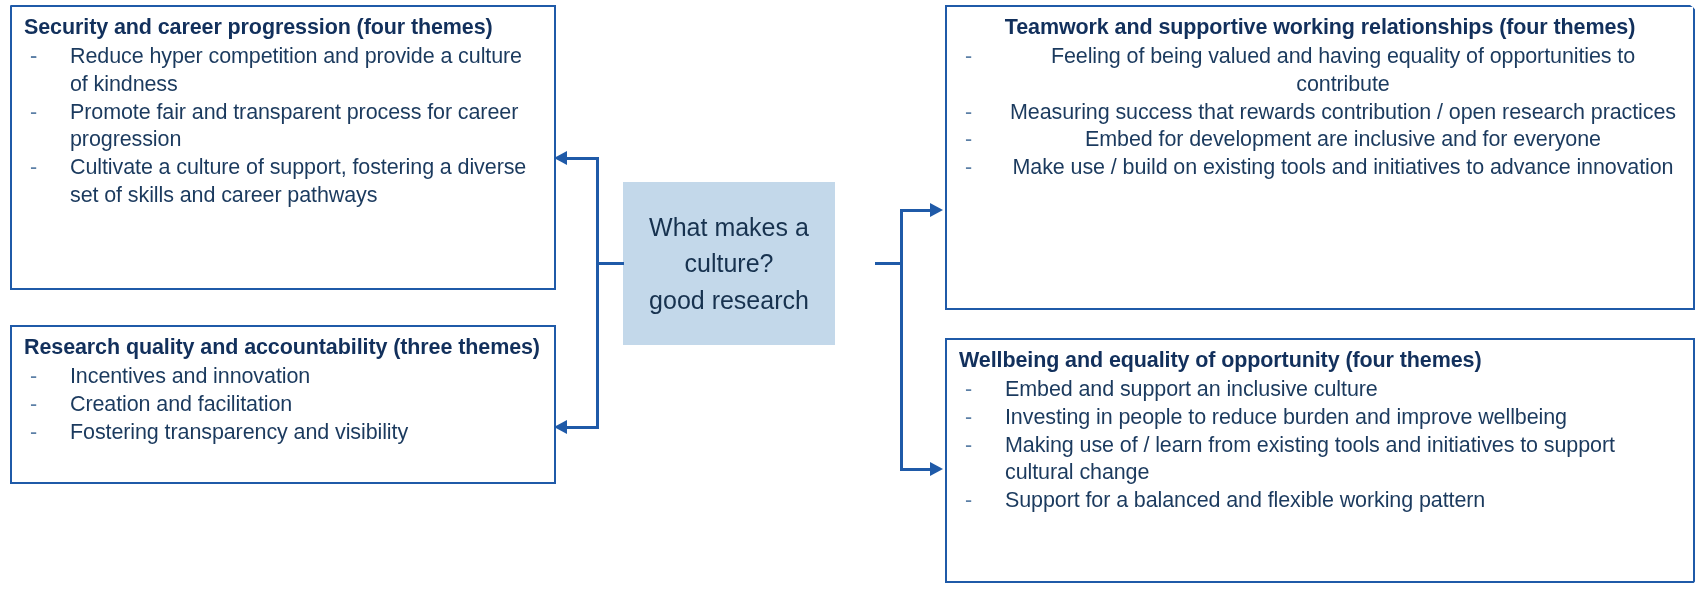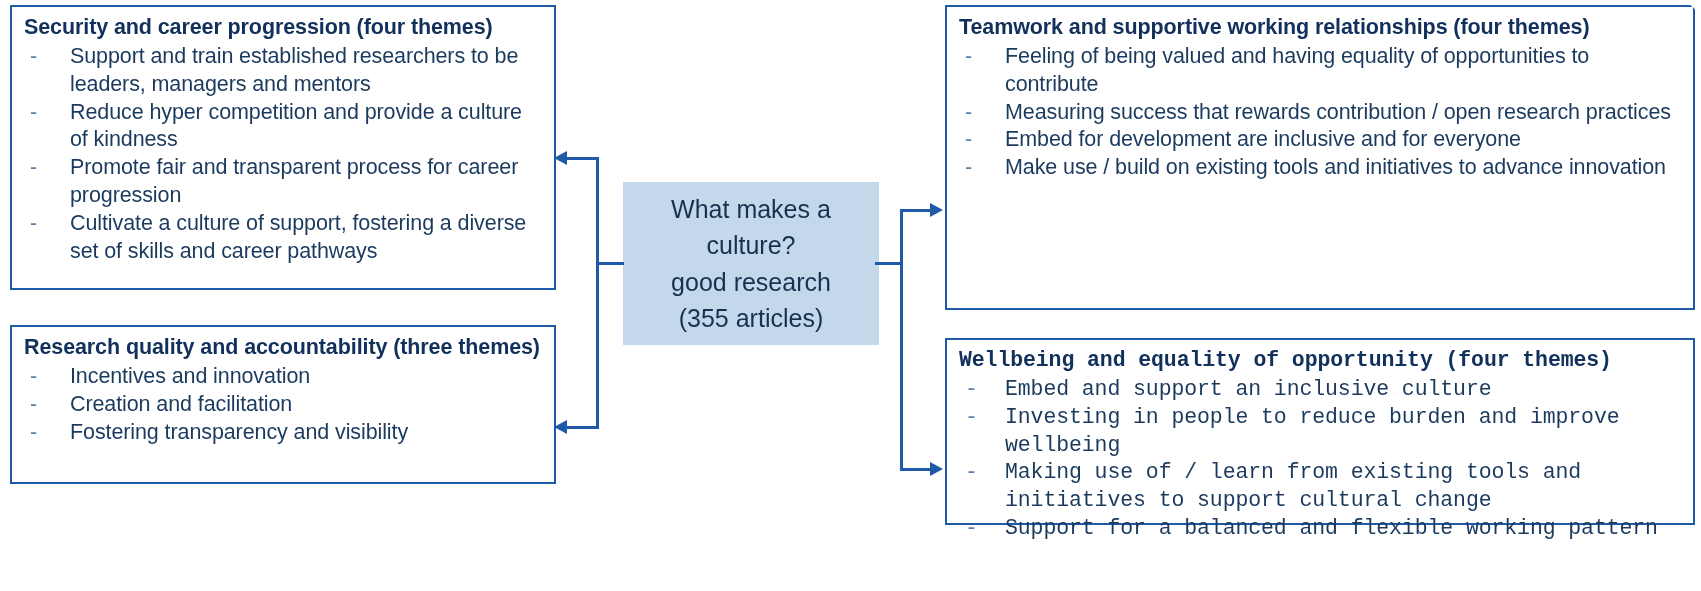--- a/index.html
+++ b/index.html
@@ -90,56 +90,55 @@
   .arrow-right { border-left: 13px solid #1f5aa8; }
 </style>
 </head>
 <body>
 
 <div id="canvas">
 
   <div class="box" id="box-top-left" style="left:10px; top:5px; width:546px; height:285px;">
     <div class="box-title">Security and career progression (four themes)</div>
     <ul class="bullets">
-      <li><span class="dash">-</span><span>Support and train established researchers to be leaders, managers and mentors</span></li>
+      <li><span class="dash">-</span></li>
       <li><span class="dash">-</span><span>Reduce hyper competition and provide a culture of kindness</span></li>
       <li><span class="dash">-</span><span>Promote fair and transparent process for career progression</span></li>
       <li><span class="dash">-</span><span>Cultivate a culture of support, fostering a diverse set of skills and career pathways</span></li>
     </ul>
   </div>
 
   <div class="box" id="box-bottom-left" style="left:10px; top:325px; width:546px; height:159px;">
     <div class="box-title">Research quality and accountability (three themes)</div>
     <ul class="bullets">
       <li><span class="dash">-</span><span>Incentives and innovation</span></li>
       <li><span class="dash">-</span><span>Creation and facilitation</span></li>
       <li><span class="dash">-</span><span>Fostering transparency and visibility</span></li>
     </ul>
   </div>
 
-  <div id="center-node" style="left:623px; top:182px; width:256px; height:163px;">
+  <div id="center-node" style="left:623px; top:182px; width:212px; height:163px;">
     <div class="center-text">
       <div>What makes a</div>
       <div>culture?</div>
       <div>good research</div>
-      <div>(355 articles)</div>
     </div>
   </div>
 
-  <div class="box" id="box-top-right" style="left:945px; top:5px; width:750px; height:305px;">
+  <div class="box" id="box-top-right" style="left:945px; top:5px; width:750px; height:305px;text-align:center;">
     <div class="box-title">Teamwork and supportive working relationships (four themes)</div>
     <ul class="bullets">
       <li><span class="dash">-</span><span>Feeling of being valued and having equality of opportunities to contribute</span></li>
       <li><span class="dash">-</span><span>Measuring success that rewards contribution / open research practices</span></li>
       <li><span class="dash">-</span><span>Embed for development are inclusive and for everyone</span></li>
       <li><span class="dash">-</span><span>Make use / build on existing tools and initiatives to advance innovation</span></li>
     </ul>
   </div>
 
-  <div class="box" id="box-bottom-right" style="left:945px; top:338px; width:750px; height:187px;font-family:Liberation Mono, monospace;">
+  <div class="box" id="box-bottom-right" style="left:945px; top:338px; width:750px; height:245px;">
     <div class="box-title">Wellbeing and equality of opportunity (four themes)</div>
     <ul class="bullets">
       <li><span class="dash">-</span><span>Embed and support an inclusive culture</span></li>
       <li><span class="dash">-</span><span>Investing in people to reduce burden and improve wellbeing</span></li>
       <li><span class="dash">-</span><span>Making use of / learn from existing tools and initiatives to support cultural change</span></li>
       <li><span class="dash">-</span><span>Support for a balanced and flexible working pattern</span></li>
     </ul>
   </div>
 
   <div class="conn conn-h" style="left:596px; top:262px; width:28px;"></div>

